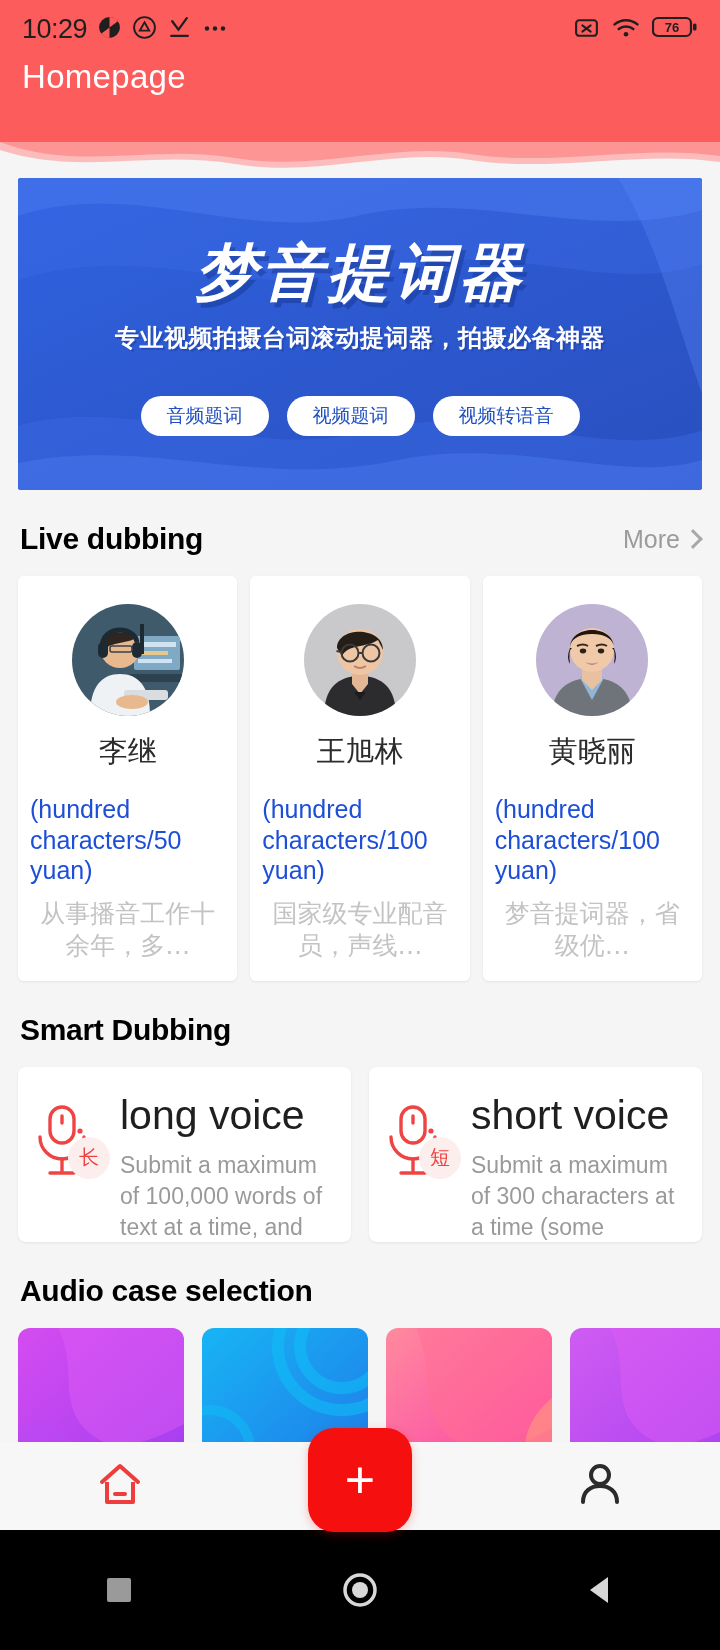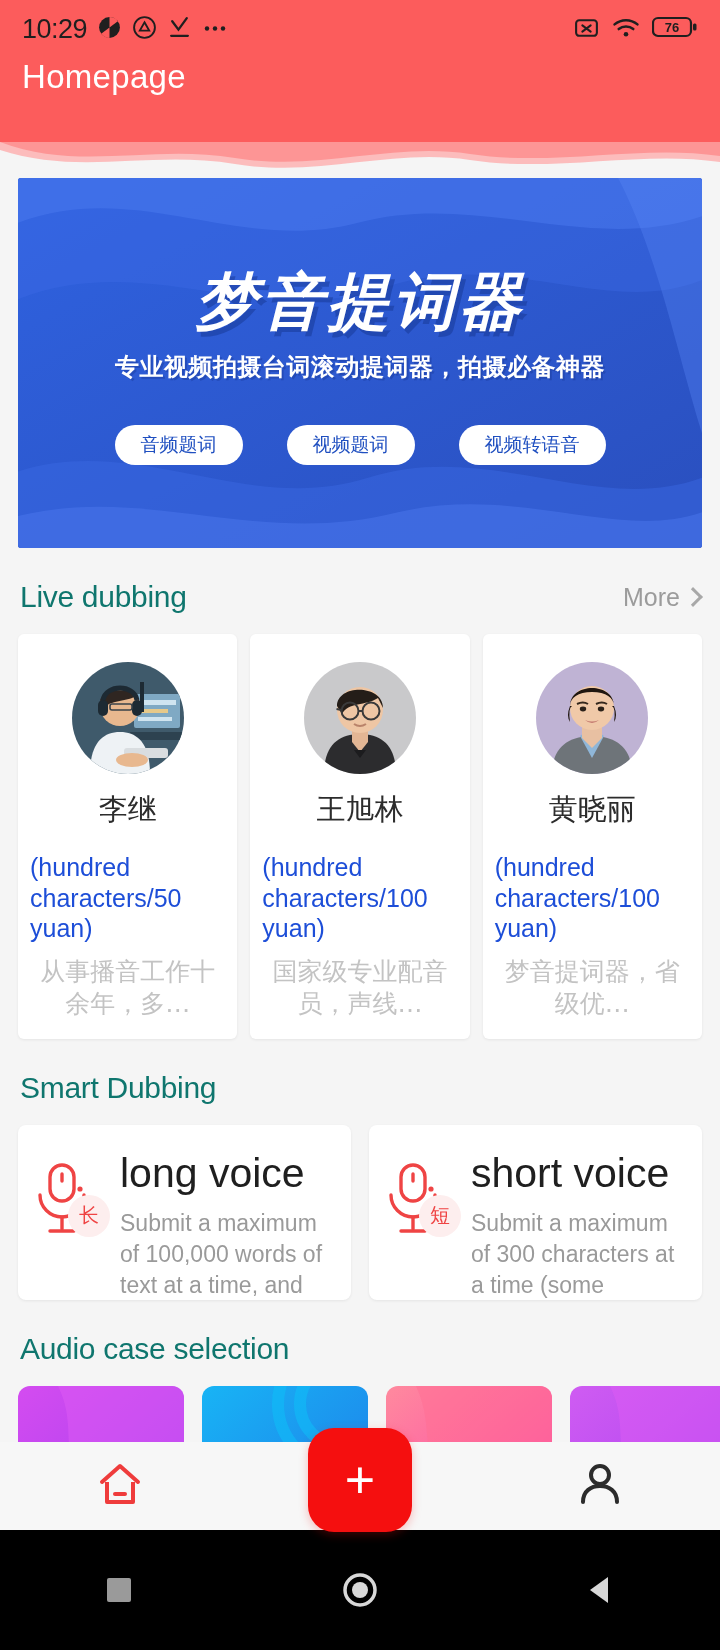--- a/index.html
+++ b/index.html
@@ -32,54 +32,54 @@
 
   
   .wave-wrap { height:32px; background:#f5f5f5; position:relative; overflow:hidden; margin-top:-1px; }
   .wave-wrap svg { display:block; width:100%; height:100%; }
 
   
   .content { padding:0 18px; }
 
   
   .banner {
-    position:relative; height:370px; border-radius:3px;
+    position:relative; height:312px; border-radius:3px;
     overflow:hidden; background:#2f5fd6; margin-top:4px;
   }
   .banner svg.bgwaves { position:absolute; inset:0; width:100%; height:100%; }
   .banner-inner {
     position:relative; z-index:2; height:100%;
     display:flex; flex-direction:column; align-items:center;
     justify-content:center; padding-top:8px;
   }
   .banner-title {
     color:#fff; font-size:62px; font-weight:bold; letter-spacing:4px;
     font-style:italic;
     text-shadow:4px 5px 0 rgba(20,50,140,.45);
     font-family:"DejaVu Sans", sans-serif;
     line-height:1.05;
   }
   .banner-sub {
     color:#fff; font-size:24px; font-weight:bold; margin-top:17px;
     letter-spacing:0.5px; font-family:"DejaVu Sans", sans-serif;
     text-shadow:2px 2px 0 rgba(20,50,140,.35);
   }
-  .banner-pills { display:flex; gap:44px; margin-top:42px; }
+  .banner-pills { display:flex; gap:18px; margin-top:42px; }
   .pill {
     background:#fff; color:#1f4fc0; font-size:19px;
     border-radius:20px; padding:7px 26px; white-space:nowrap;
     font-family:"DejaVu Sans", sans-serif;
   }
 
   
   .sec-head {
     display:flex; align-items:center; justify-content:space-between;
     margin:32px 2px 20px 2px;
   }
-  .sec-title { font-size:30px; font-weight:normal; color:#0f766e; letter-spacing:-0.3px; }
+  .sec-title { font-size:30px; font-weight:bold; color:#000000; letter-spacing:-0.3px; }
   .sec-more { display:flex; align-items:center; gap:6px; color:#9b9b9b; font-size:25px; }
   .chev { width:14px; height:14px; border-right:3px solid #a8a8a8; border-top:3px solid #a8a8a8;
           transform:rotate(45deg); display:inline-block; }
 
   
   .dub-row { display:flex; gap:13px; }
   .dub-card {
     flex:1; background:#fff; border-radius:6px; padding:28px 12px 18px 12px;
     box-shadow:0 1px 3px rgba(0,0,0,.07); min-height:375px;
     display:flex; flex-direction:column; align-items:center;

